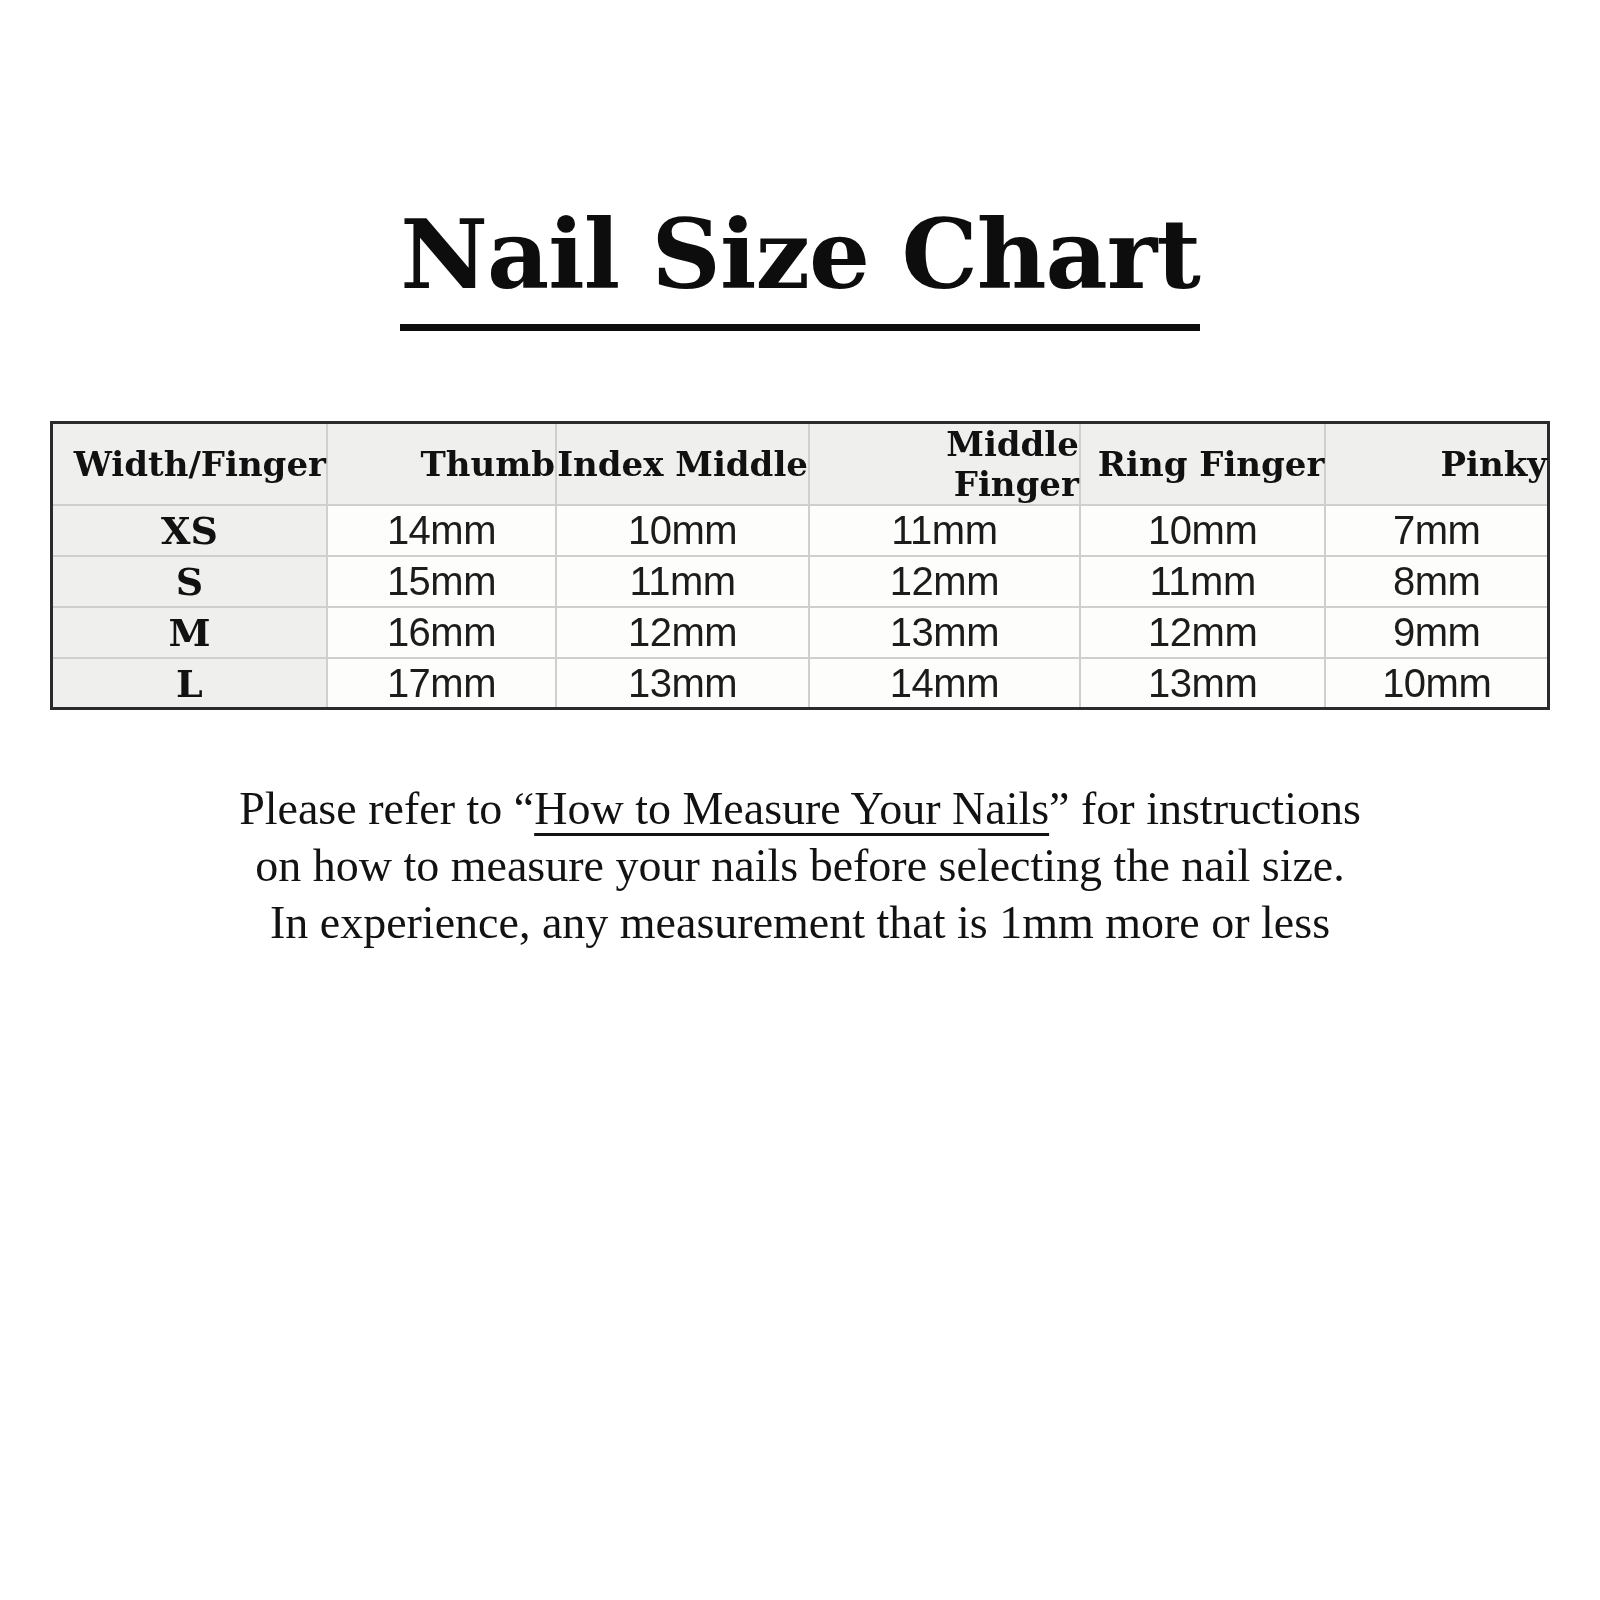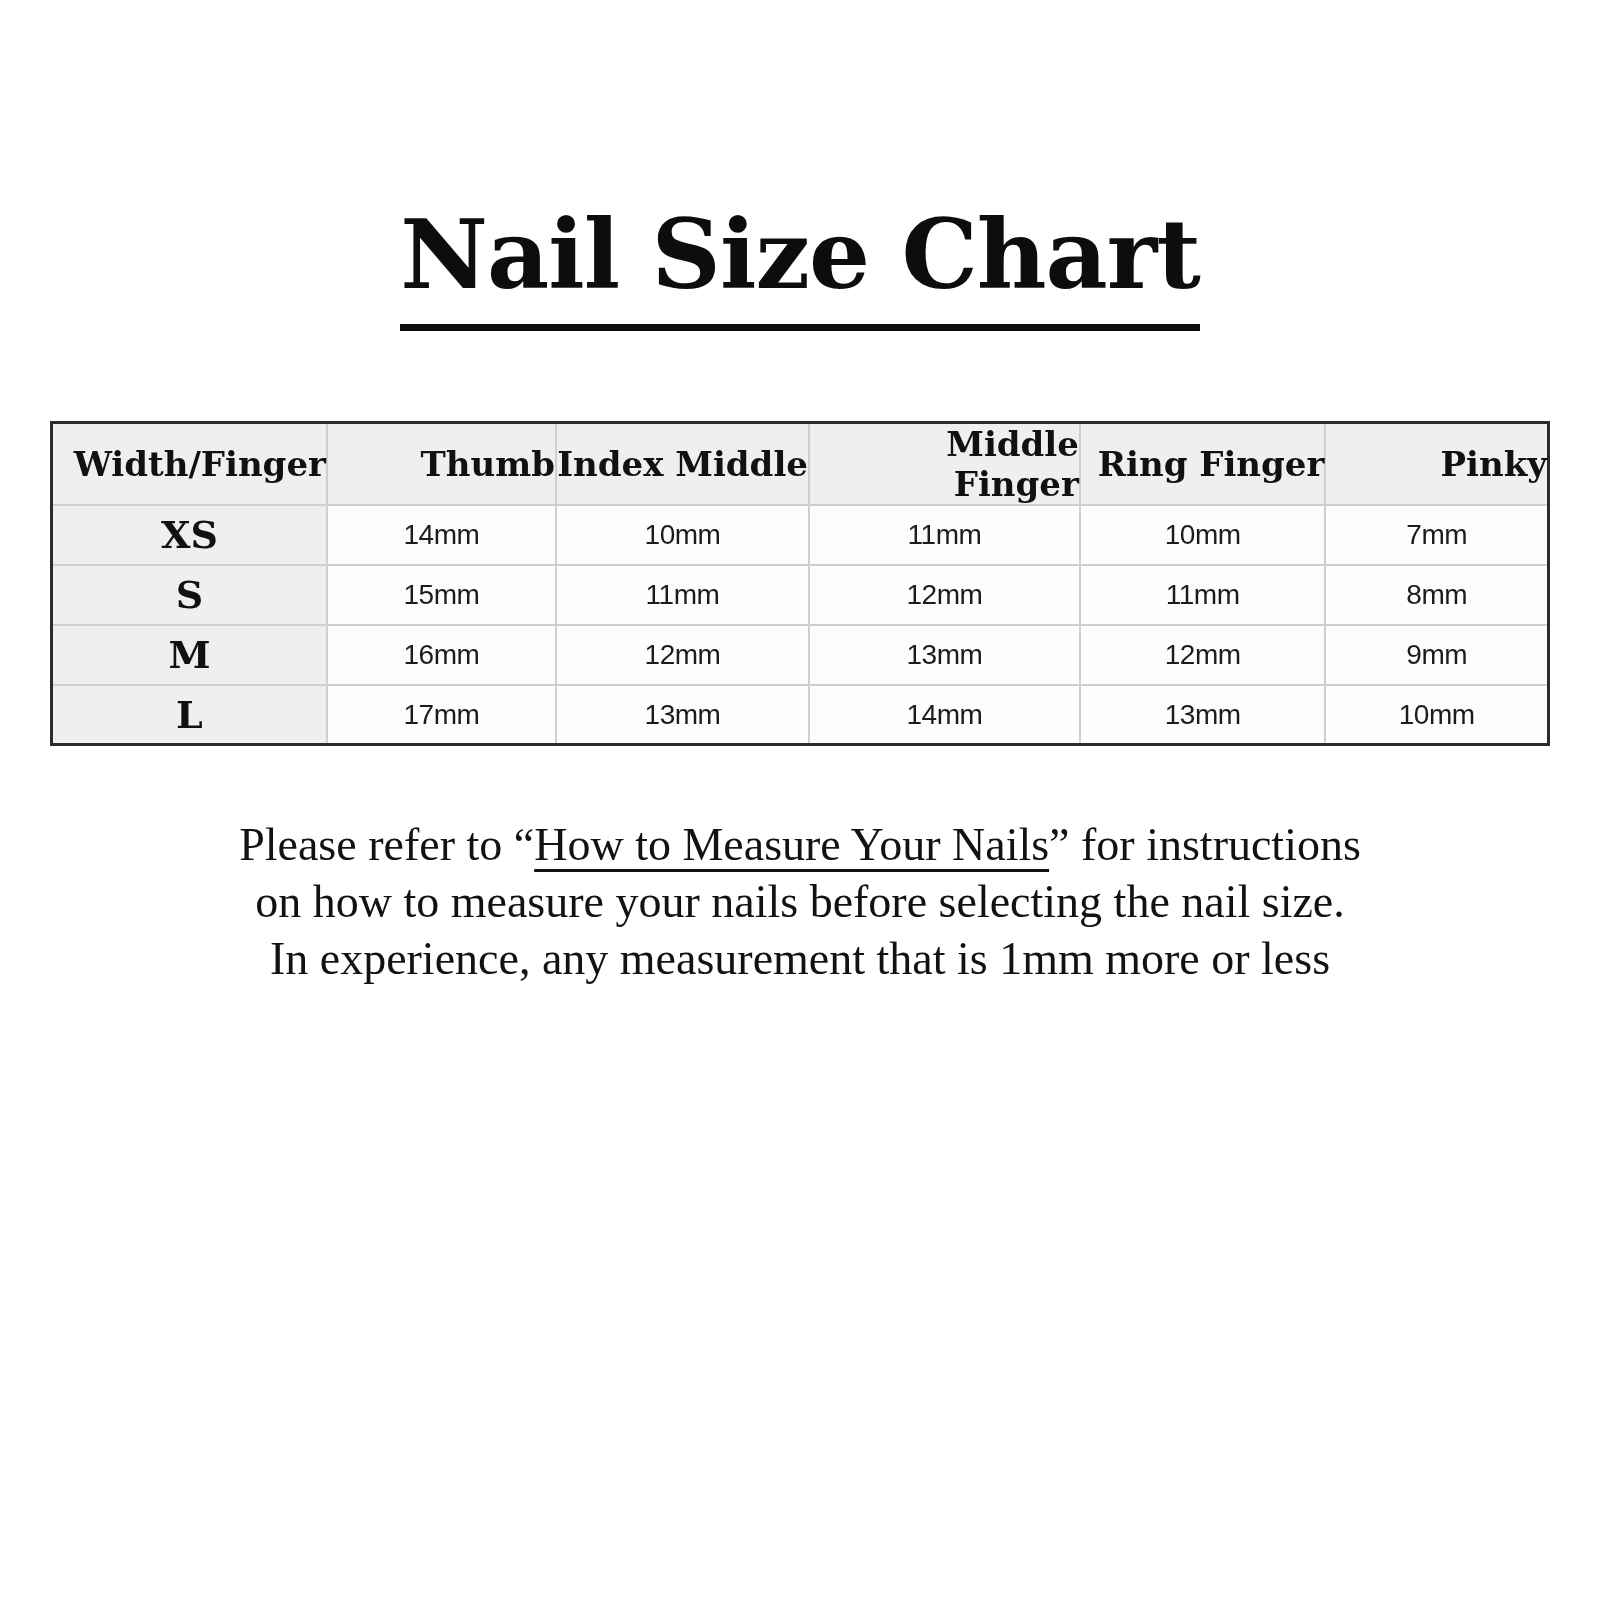--- a/index.html
+++ b/index.html
@@ -55,34 +55,34 @@
     background: #efefed;
     height: 78px;
     font-family: "DejaVu Serif", serif;
     font-weight: bold;
     font-size: 34px;
     letter-spacing: 0px;
     color: #111111;
     text-align: right;
   }
   table.size-chart tbody tr {
-    height: 60px;
+    height: 51px;
   }
   table.size-chart tbody th.row-label {
     background: #efefed;
     font-family: "DejaVu Serif", serif;
     font-weight: bold;
     font-size: 38px;
     color: #111111;
   }
   table.size-chart tbody td {
     background: #fdfdfc;
     font-family: "Liberation Sans", sans-serif;
     font-weight: 400;
-    font-size: 28px;
+    font-size: 40px;
     letter-spacing: -0.5px;
     color: #1c1c1c;
   }
 
   
   .note {
     text-align: center;
     font-family: Liberation Serif, serif;
     font-size: 46px;
     line-height: 57px;

